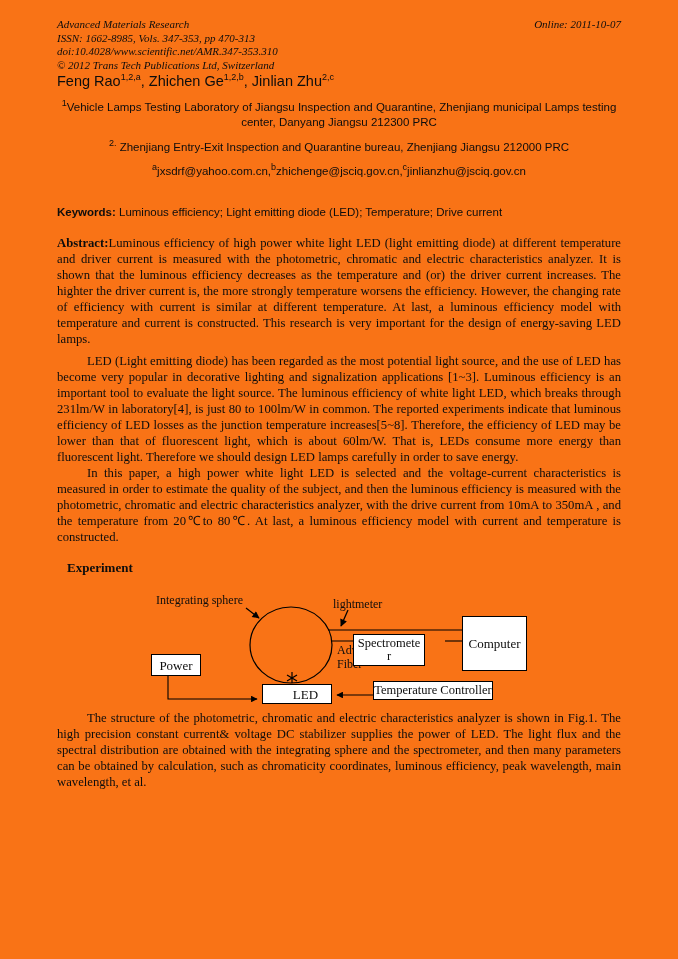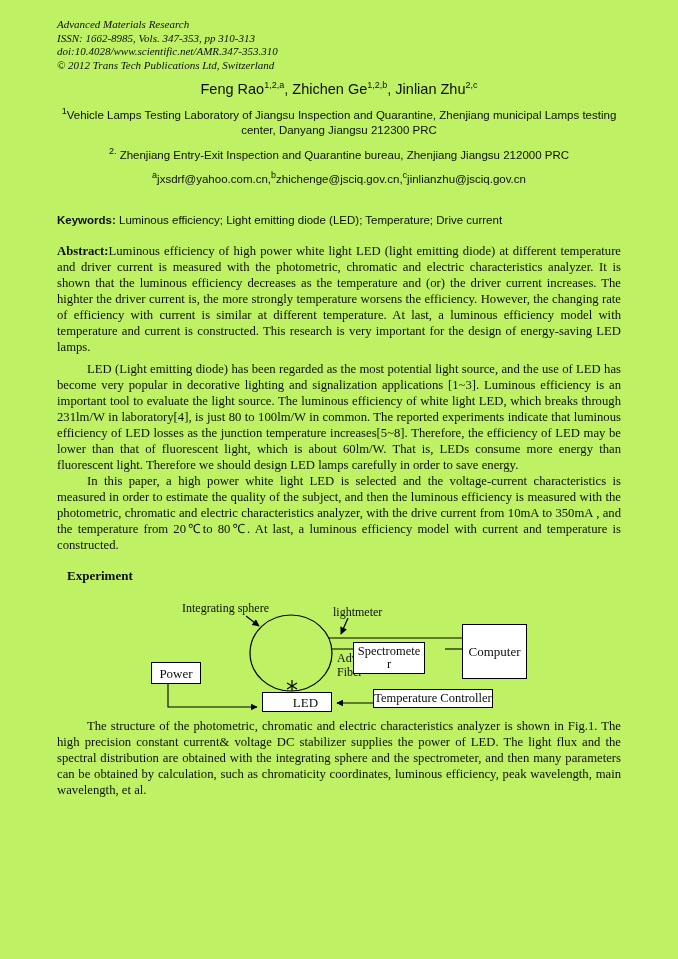--- a/index.html
+++ b/index.html
@@ -1,36 +1,36 @@
 <!DOCTYPE html>
 <html><head>
 <meta charset="utf-8">
 <style>
   * { margin:0; padding:0; box-sizing:border-box; }
   html,body { background:#888; }
   .page {
     position:relative;
     width:678px; height:959px;
     margin:0 auto;
-    background:#bef264;
+    background:#f97316;
     color:#0d0d0d;
     font-family:"Liberation Serif", serif;
     overflow:hidden;
   }
   .content { padding:0 57px; }
 
   
   .hdr { display:flex; justify-content:space-between; padding-top:18px;
          font:italic 11px/13.5px "Liberation Serif", serif; }
   .hdr .left div { white-space:nowrap; }
 
   
   .title { margin:14px auto 0; width:600px; text-align:center;
            font:bold 15.5px/20px "Liberation Sans", sans-serif; }
-  .authors { margin-top:8px; text-align:center;
+  .authors { margin-top:0; text-align:left;
              font:14.5px "Liberation Sans", sans-serif; }
   .authors sup, .aff sup, .emails sup { font-size:9px; }
   .aff { margin-top:7px; text-align:center;
          font:11.5px/15px "Liberation Sans", sans-serif; }
   .aff.second { margin-top:6px; }
   .emails { margin-top:6px; text-align:center;
             font:11.5px/15px "Liberation Sans", sans-serif; }
 
   .keywords { margin-top:26px; font:11.5px/14px "Liberation Sans", sans-serif; }
   .keywords b { font-weight:bold; }
@@ -57,24 +57,25 @@
 </style>
 </head>
 <body>
 
 <div class="page">
   <div class="content">
 
     <div class="hdr">
       <div class="left">
         <div>Advanced Materials Research</div>
-        <div>ISSN: 1662-8985, Vols. 347-353, pp 310-313</div>
+        <div>ISSN: 1662-8985, Vols. 347-353, pp 470-313</div>
         <div>doi:10.4028/www.scientific.net/AMR.347-353.310</div>
         <div>© 2012 Trans Tech Publications Ltd, Switzerland</div>
       </div>
+      <div class="right">Online: 2011-10-07</div>
     </div>
 
 
     <div class="authors">
       <span>Feng Rao</span><sup>1,2,a</sup><span>, </span>
       <span>Zhichen Ge</span><sup>1,2,b</sup><span>, </span>
       <span>Jinlian Zhu</span><sup>2,c</sup>
     </div>
 
     <div class="aff"><sup>1</sup><span>Vehicle Lamps Testing Laboratory of Jiangsu Inspection and Quarantine, Zhenjiang municipal Lamps testing center, Danyang Jiangsu 212300 PRC</span></div>
@@ -117,21 +118,21 @@
       <polyline points="168,88 168,111 257,111" fill="none" stroke="#000" stroke-width="1.1" marker-end="url(#arr)"></polyline>
       <line x1="373" y1="107" x2="337" y2="107" stroke="#000" stroke-width="1.1" marker-end="url(#arr)"></line>
 
       <g stroke="#000" stroke-width="1.2">
         <line x1="292" y1="84" x2="292" y2="95"></line>
         <line x1="287" y1="87" x2="297" y2="93"></line>
         <line x1="297" y1="87" x2="287" y2="93"></line>
       </g>
     </svg>
 
-    <div class="flabel" style="left:182px; top:5px;">Integrating sphere</div>
+    <div class="flabel" style="left:156px; top:5px;">Integrating sphere</div>
     <div class="flabel" style="left:333px; top:9px;">lightmeter</div>
     <div class="flabel" style="left:337px; top:55px;">
       <div>Advanced</div>
       <div>Fiber</div>
     </div>
 
     <div class="fbox" style="left:142px; top:66px; width:50px; height:22px;margin-left:9px;">Power</div>
     <div class="fbox" style="left:262px; top:96px; width:70px; height:20px;padding-left:17px;">LED</div>
     <div class="fbox small-text" style="left:353px; top:46px; width:72px; height:32px;">
       <div>

